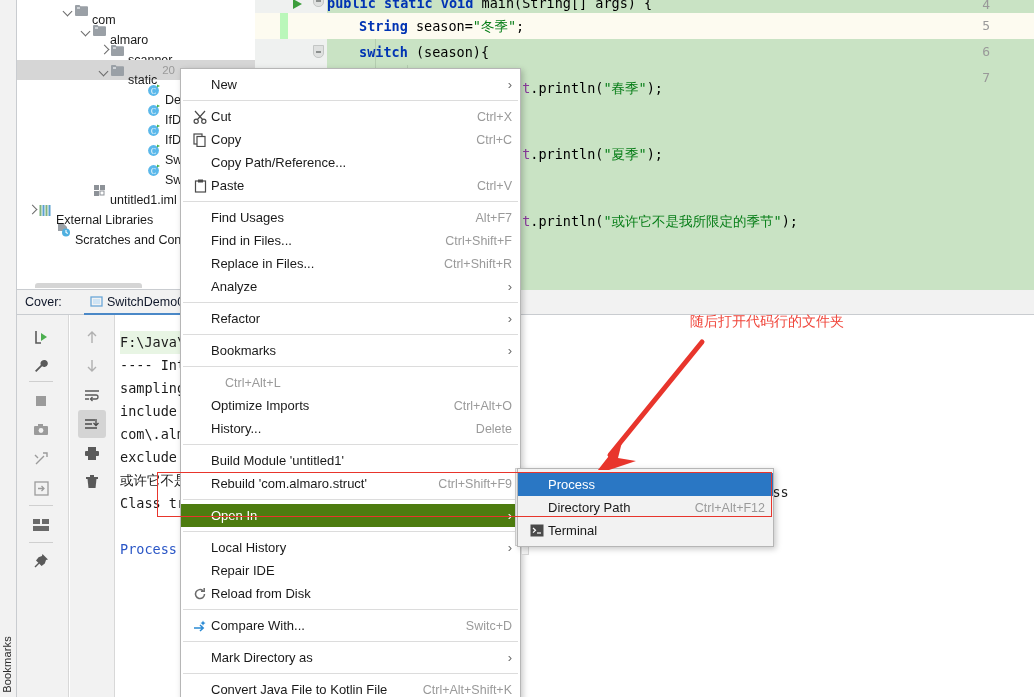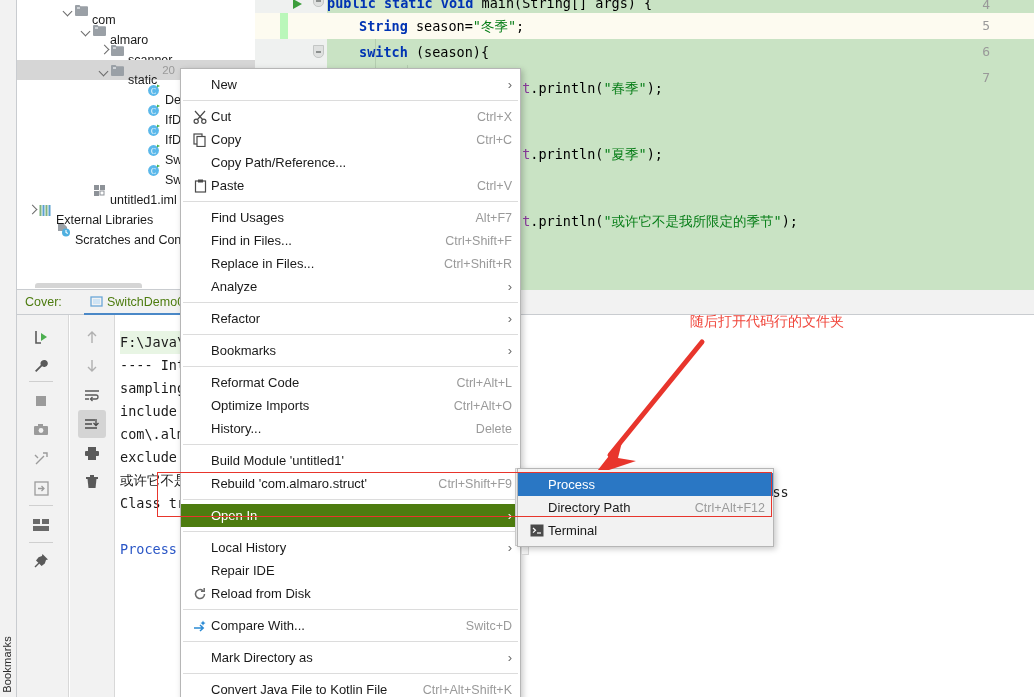--- a/index.html
+++ b/index.html
@@ -164,21 +164,21 @@
     position: absolute; left: 17px; top: 290px;
     width: 1017px; height: 407px;
     background: #ffffff;
   }
   .run-header {
     position: absolute; left: 0; top: 0;
     width: 1017px; height: 25px;
     background: #f2f2f2;
     border-bottom: 1px solid #c9ccd0;
     display: flex; align-items: center;
-    font-size: 12.5px; color: #4d7c0f;
+    font-size: 12.5px; color: #0f172a;
   }
   .run-tab {
     position: absolute; left: 67px; top: 0;
     height: 25px;
     display: flex; align-items: center;
     border-bottom: 2px solid #4a88c7;
     padding: 0 6px;
   }
   .run-toolbar-a {
     position: absolute; left: 0; top: 25px;
@@ -667,21 +667,20 @@
         </div>
         <div class="msep"></div>
         <div class="mi">
           <span class="mi-ico"></span>
           <span class="mi-label">Bookmarks</span>
           <span class="mi-sub">›</span>
         </div>
         <div class="msep"></div>
         <div class="mi">
           <span class="mi-ico"></span>
-          <span class="mi-label">Reformat Code</span>
           <span class="mi-short">Ctrl+Alt+L</span>
         </div>
         <div class="mi">
           <span class="mi-ico"></span>
           <span class="mi-label">Optimize Imports</span>
           <span class="mi-short">Ctrl+Alt+O</span>
         </div>
         <div class="mi">
           <span class="mi-ico"></span>
           <span class="mi-label">History...</span>

